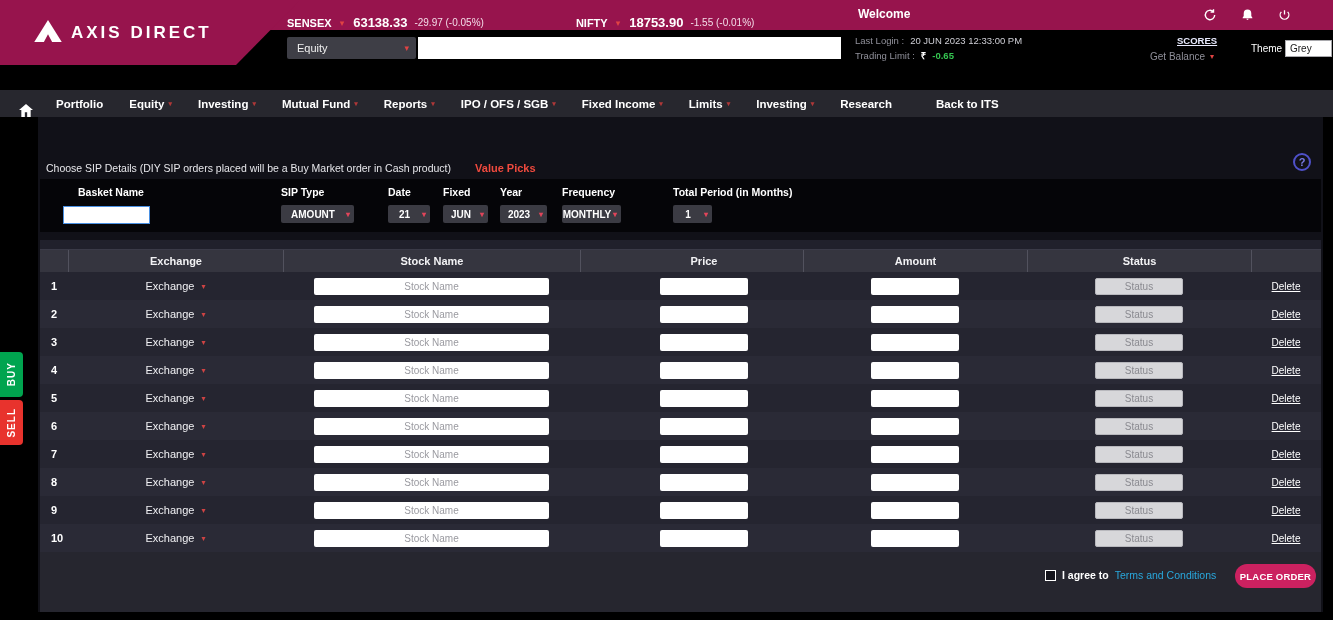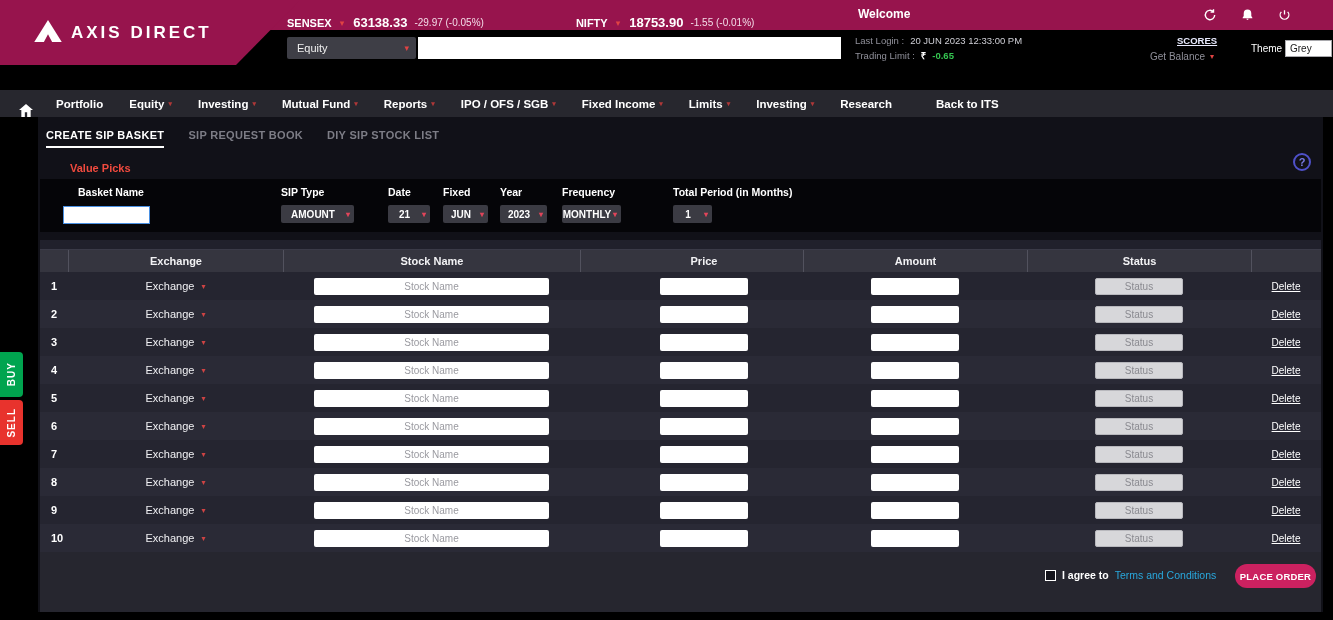--- a/index.html
+++ b/index.html
@@ -269,27 +269,23 @@
         <span>Research</span>
       </div>
       <div class="nav-item">
         <span>Back to ITS</span>
       </div>
     </div>
 </div>
 
 <div class="content">
 
-  <div class="tabs">
-      <div class="tab active">CREATE SIP BASKET</div>
-      <div class="tab">SIP REQUEST BOOK</div>
-      <div class="tab">DIY SIP STOCK LIST</div>
-    </div>
 
   <div class="subtitle-row">
+    <span class="subtitle">Choose SIP Details (DIY SIP orders placed will be a Buy Market order in Cash product)</span>
     <span class="value-picks">Value Picks</span>
   </div>
 
   <div class="help-btn">?</div>
 
   <div class="form-panel">
     <div class="fg fg-basket">
       <label>Basket Name</label>
       <input class="txt-input basket-input" type="text" style="">
     </div>

